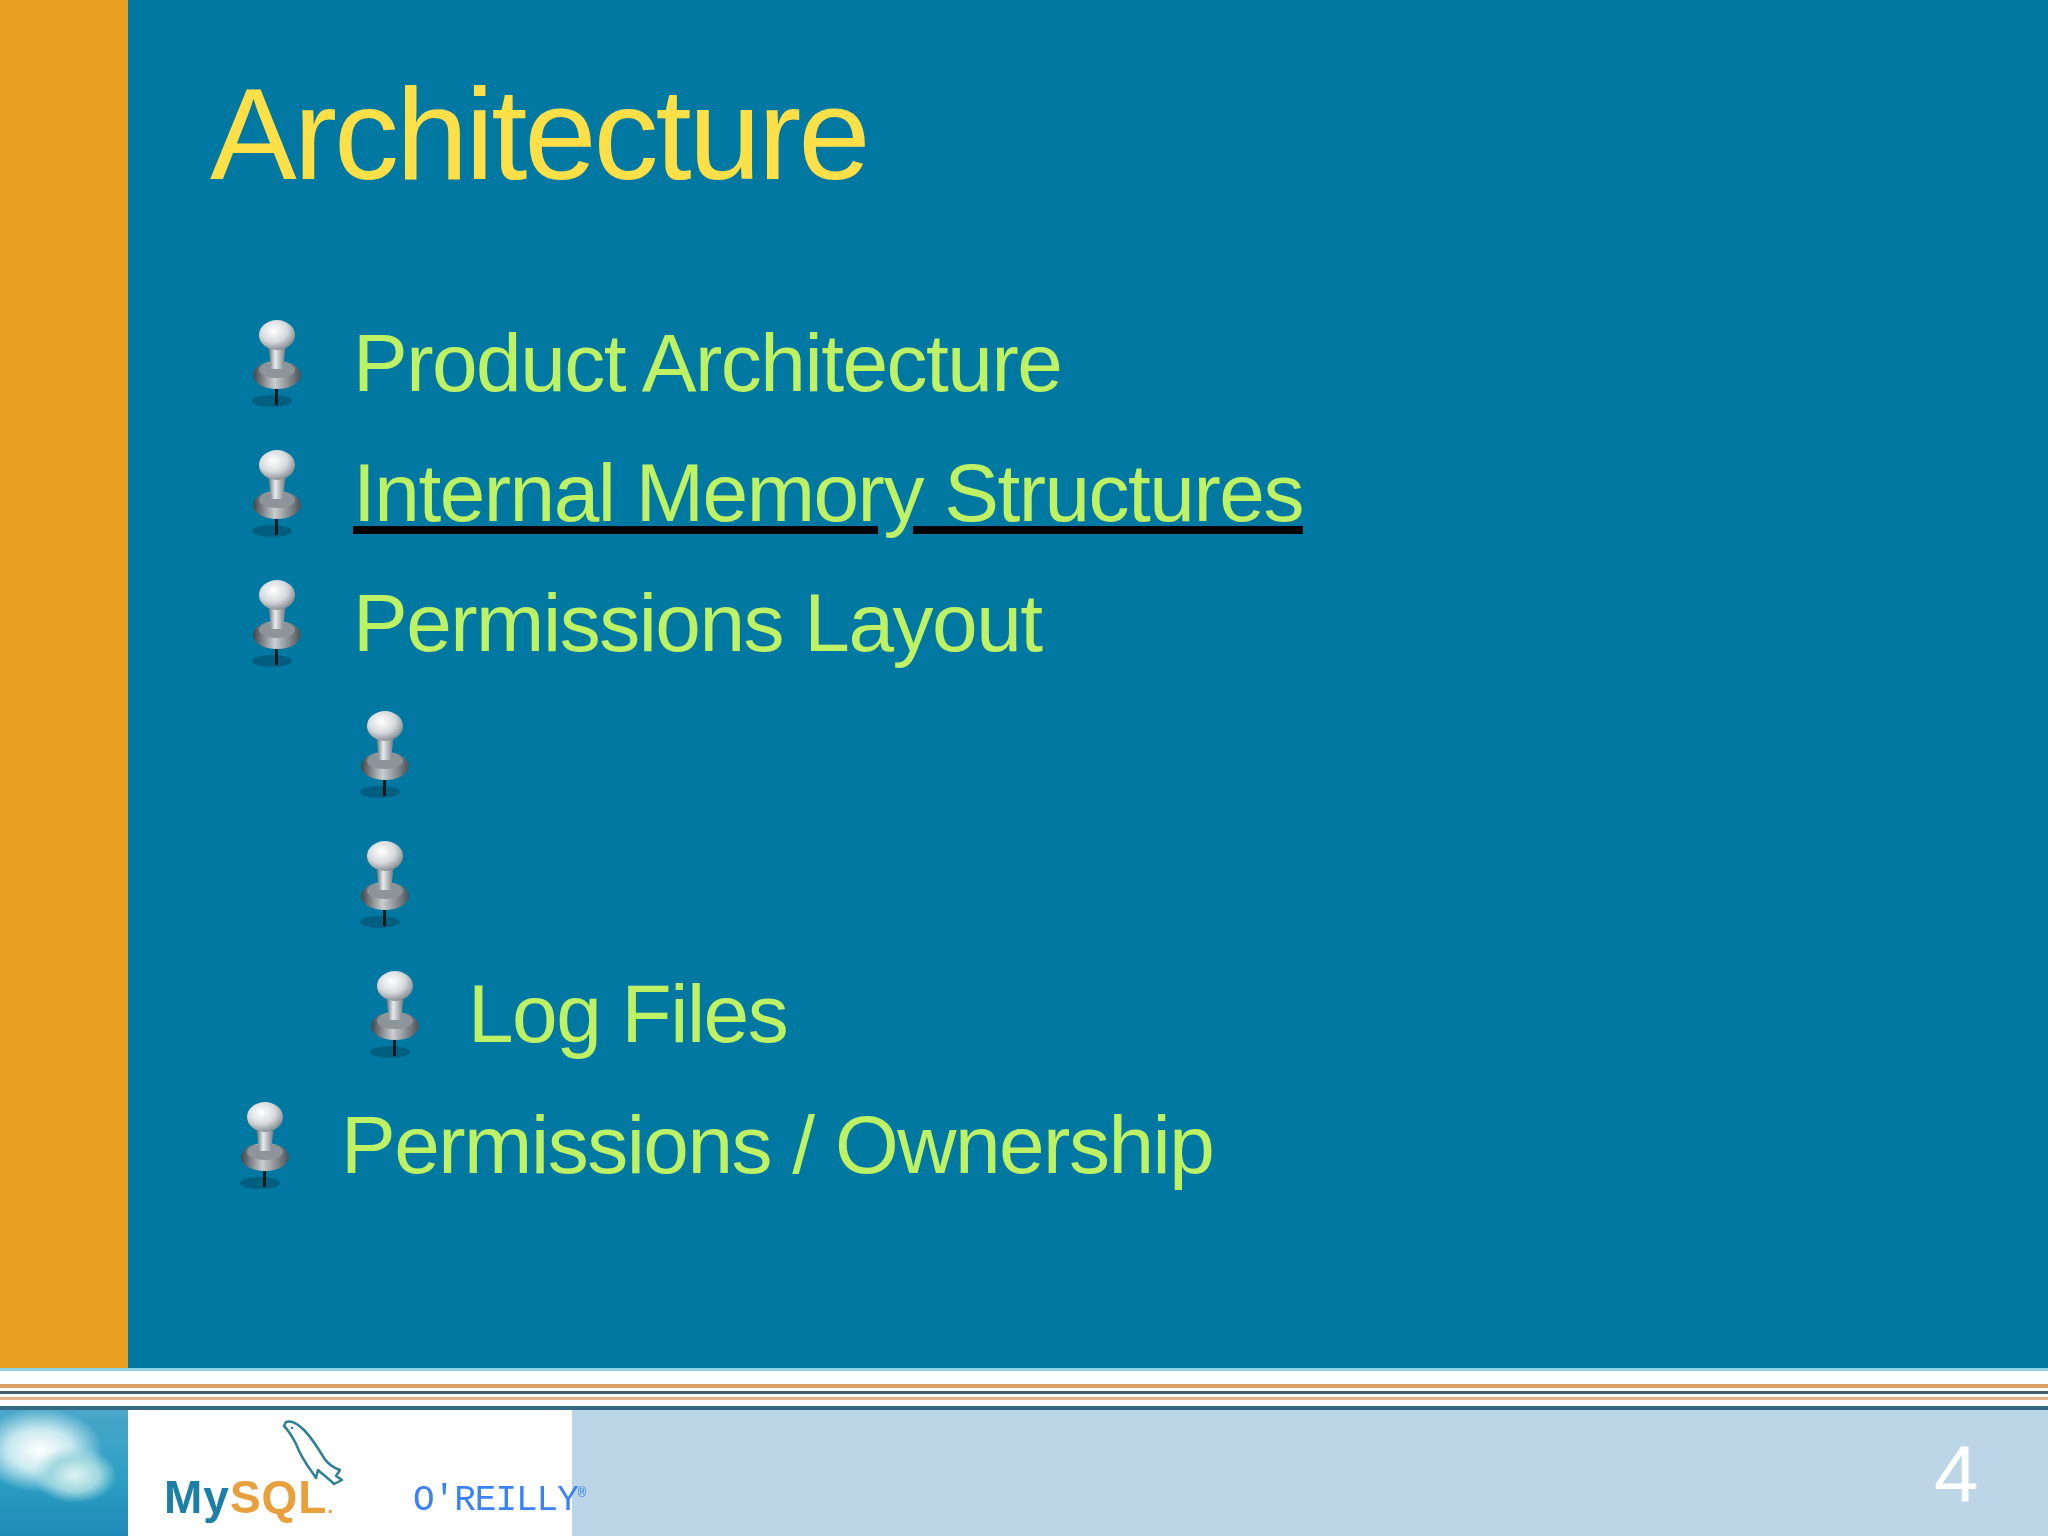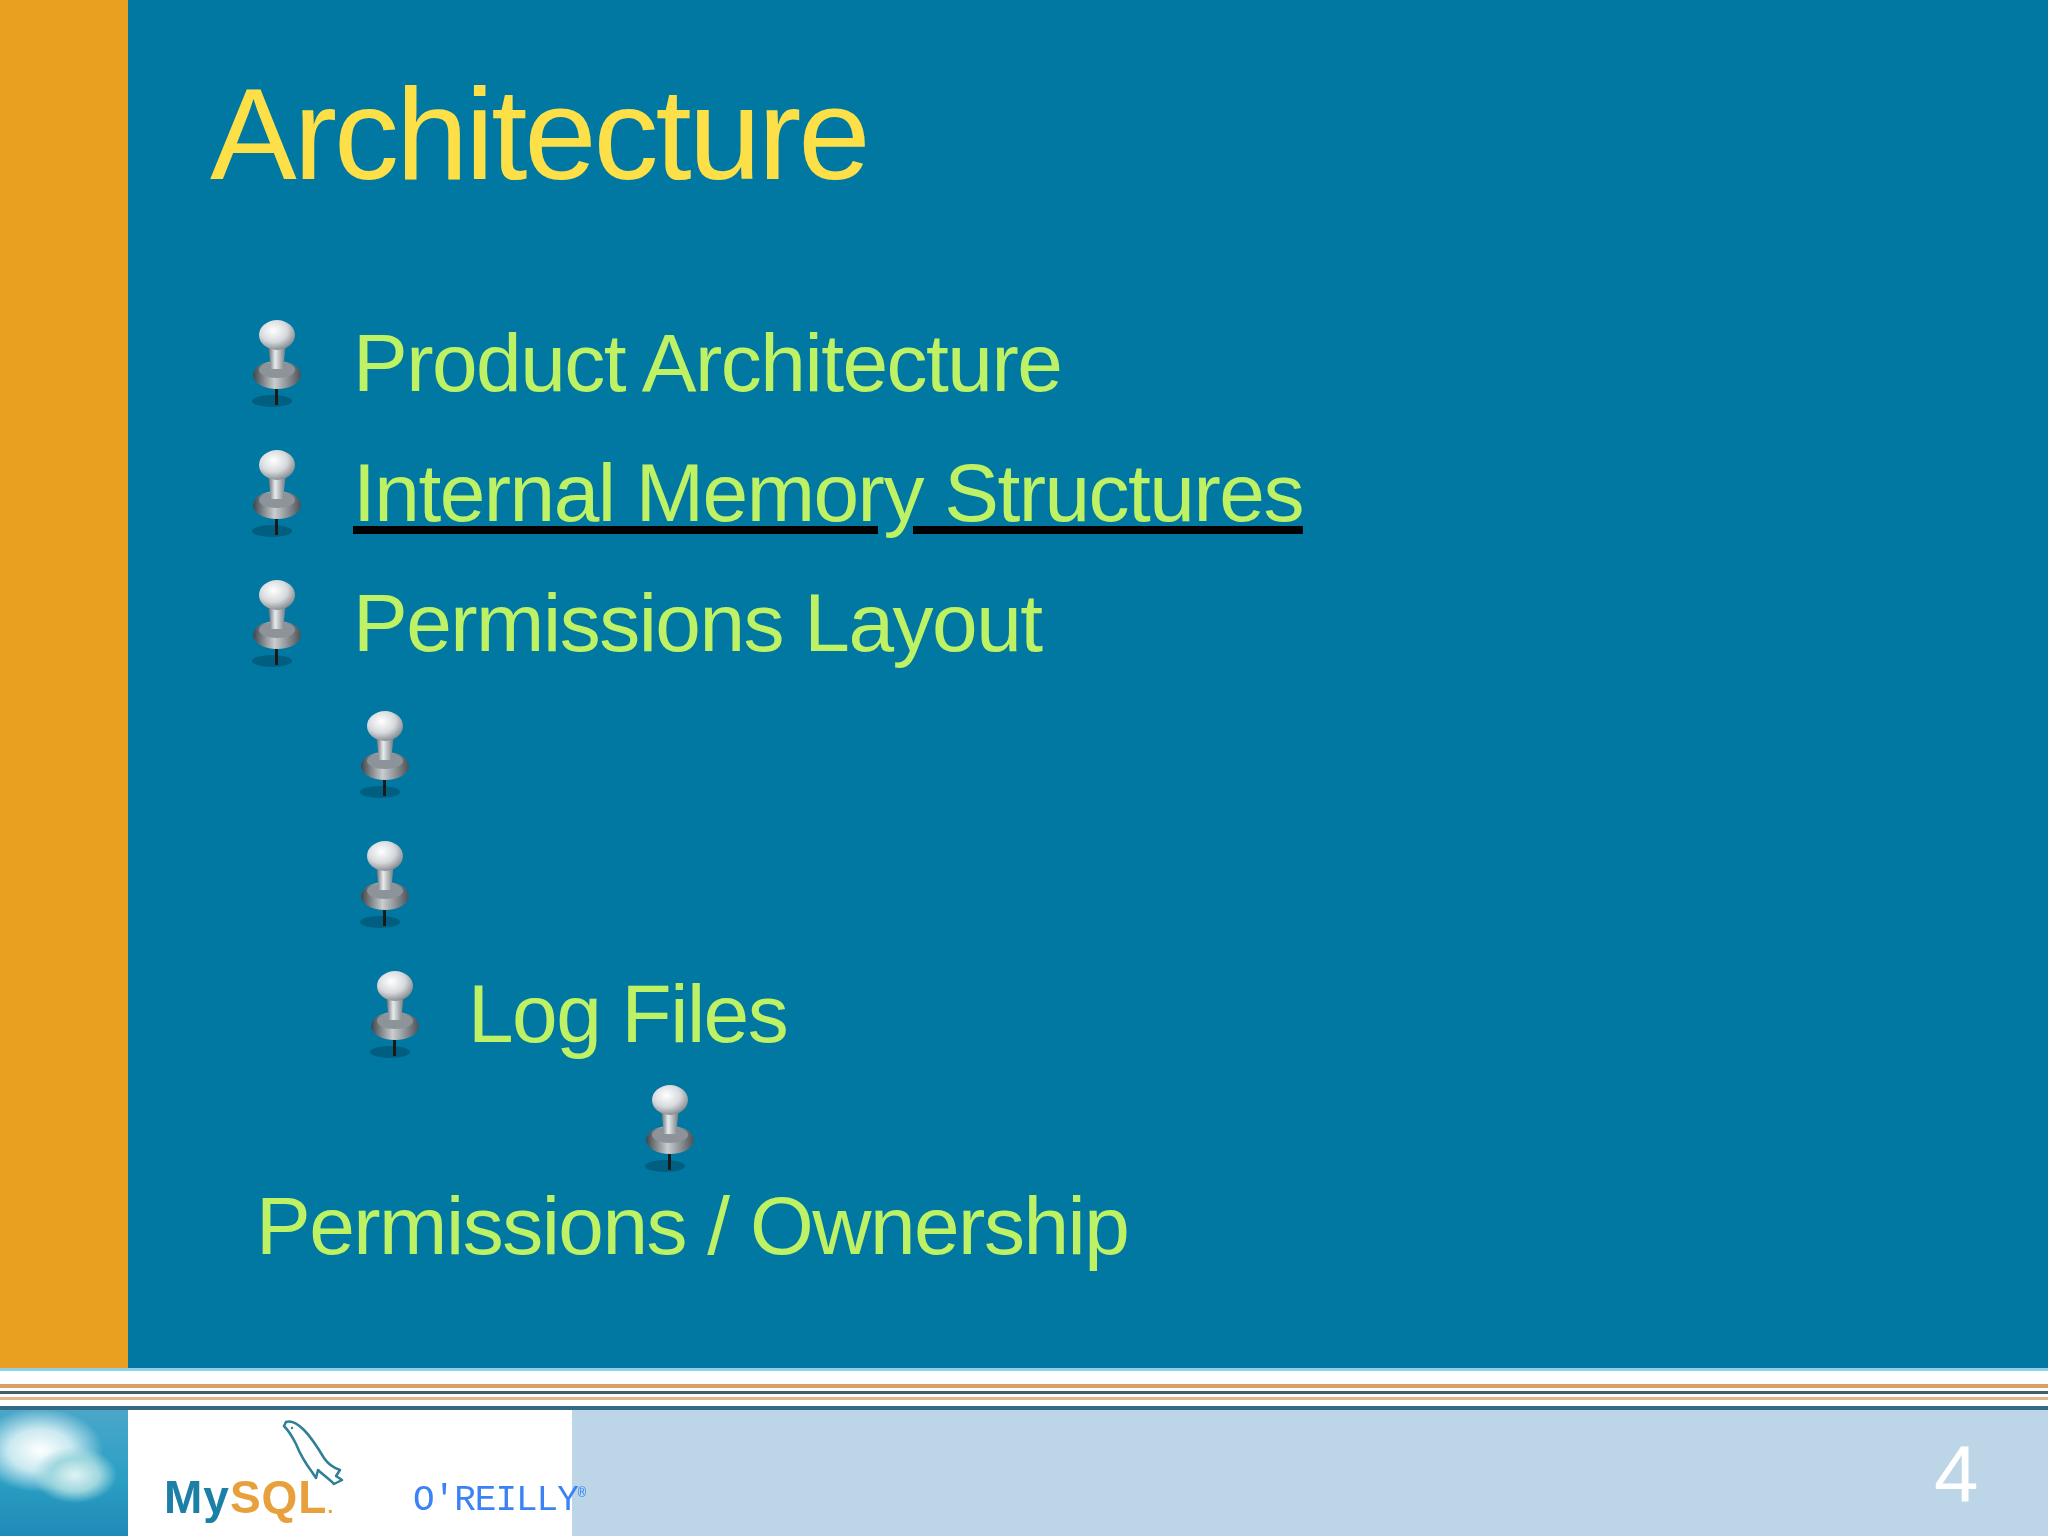--- a/index.html
+++ b/index.html
@@ -96,21 +96,21 @@
     <svg class="pin">
         <use href="#pushpin"></use>
       </svg>
   </div>
   <div class="bullet sub" style="left:364px; top:949px;">
     <svg class="pin">
         <use href="#pushpin"></use>
       </svg>
     <span class="text">Log Files</span>
   </div>
-  <div class="bullet" style="left:256px; top:1080px;flex-direction:column;">
+  <div class="bullet" style="left:234px; top:1080px;">
     <svg class="pin">
         <use href="#pushpin"></use>
       </svg>
     <span class="text">Permissions / Ownership</span>
   </div>
 </div>
 
 <div class="footer-band">
   <div class="fline o1"></div>
   <div class="fline d1"></div>

